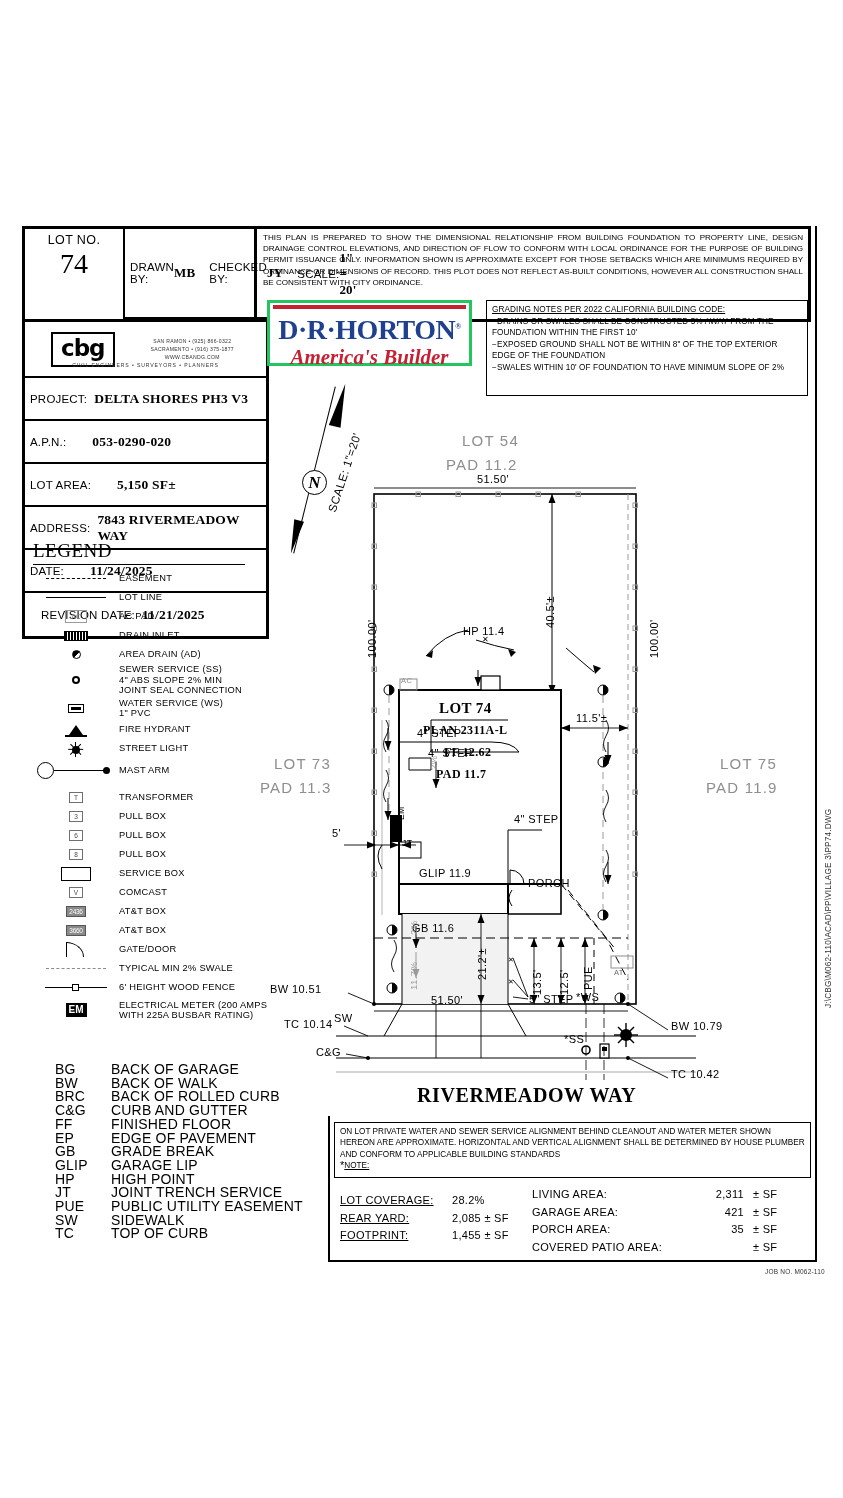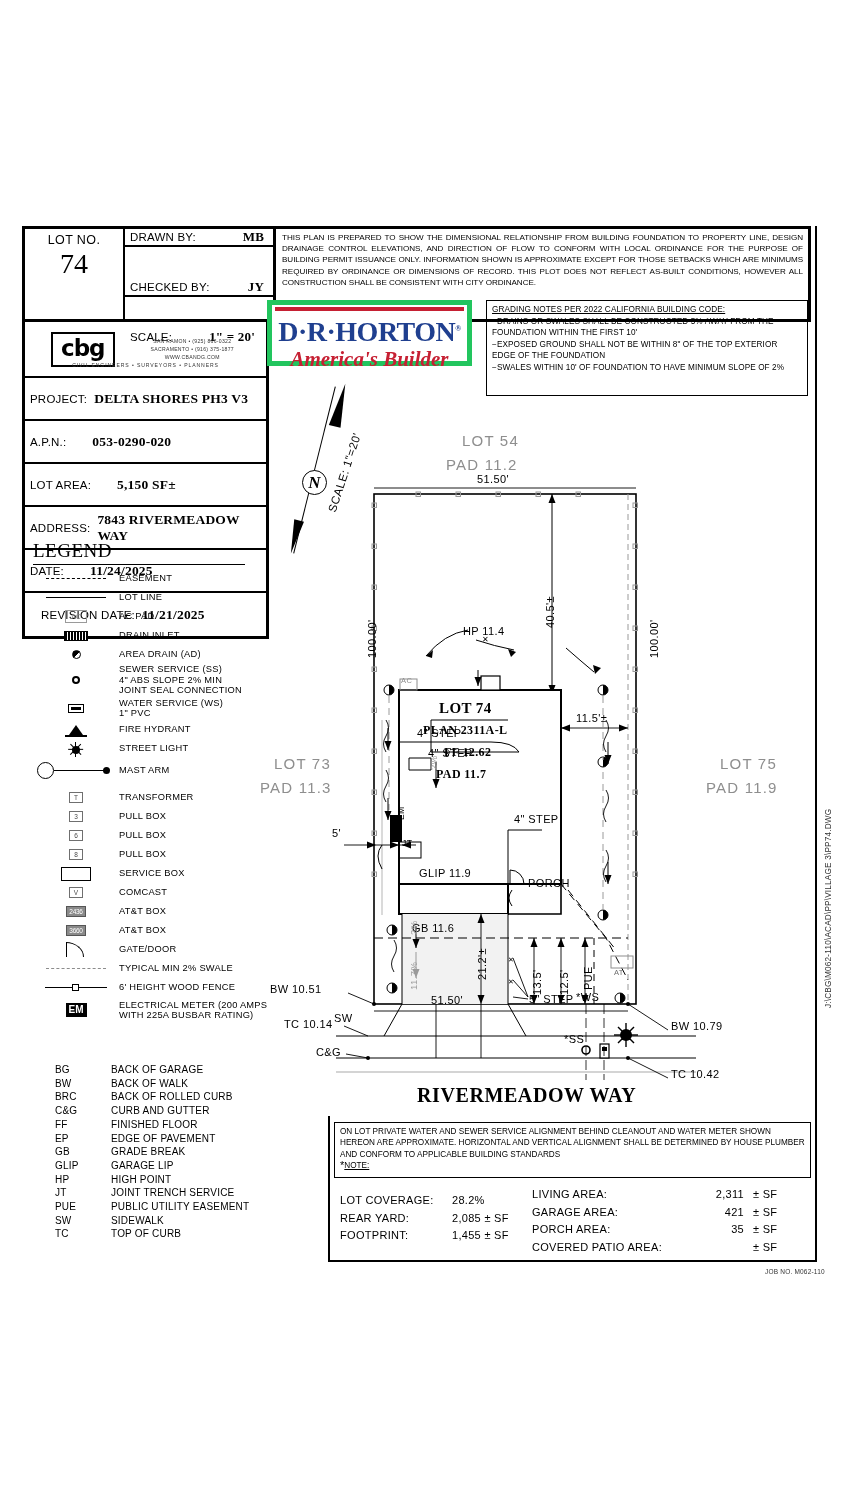--- a/index.html
+++ b/index.html
@@ -34,23 +34,23 @@
   }
   .tb-lotno-label {
     font-size: 12.5px; letter-spacing: .4px; color:#000;
   }
   .tb-lotno-val {
     font-family: "Liberation Serif", serif;
     font-size: 28px; font-weight: 400; line-height: 1.05;
     margin-top: 2px;
   }
   #tb-mid {
-    width: 151px;
+    width: 132px;
     border-right: 3px solid #000;
-    display: flex; flex-direction: column; gap: 32px;
+    display: flex; 
   }
   .tb-row {
     flex: 1;
     display: flex; align-items: center;
     padding-left: 5px;
     border-bottom: 2px solid #000;
     font-size: 11.5px; letter-spacing: .2px;
   }
   .tb-row:last-child { border-bottom: none; }
   .tb-row .k { flex: 1; }
@@ -119,21 +119,21 @@
     margin-left: 7px;
   }
   .info-row.ctr { justify-content: flex-start; }
   .info-row.ctr .v { margin-left: 26px; }
 
   
   #drh {
     position: absolute;
     left: 267px; top: 300px;
     width: 205px; height: 66px;
-    border: 5px solid #22c55e;
+    border: 3px solid #22c55e;
     background: #fff;
   }
   #drh .bar { height: 4px; background: #C62033; margin: 2px 3px 0 3px; }
   #drh .main {
     text-align: center;
     font-family: "Liberation Serif", serif;
     font-weight: bold;
     font-size: 28px;
     color: #1F3F8F;
     letter-spacing: -0.5px;
@@ -277,21 +277,21 @@
   .s-em {
     background:#000;color:#fff;font-weight:bold;
     font-size: 10px; padding: 0 3px; line-height: 13px; height:14px;
     font-family: "Liberation Sans", sans-serif;
   }
 
   
   #abbrev {
     position: absolute;
     left: 55px; top: 1063px;
-    font-size: 10px; line-height: 13.7px;
+    font-size: 14px; line-height: 13.7px;
     letter-spacing: .2px;
   }
   #abbrev .ab { display: flex; }
   #abbrev .ab .a { width: 56px; flex: 0 0 56px; }
 
   
   #drawing {
     position: absolute;
     left: 276px; top: 390px;
     width: 540px; height: 730px;
@@ -343,21 +343,21 @@
     left: 334px; top: 1184px;
     width: 477px; height: 72px;
     display: flex;
   }
   #areaLeft { width: 198px; padding-left: 6px; padding-top: 8px; }
   #areaRight { flex: 1; padding-top: 2px; }
   .arow {
     display: flex; font-size: 11px; line-height: 17.5px;
     letter-spacing: .3px;
   }
-  #areaLeft .arow .k { width: 112px; }
+  #areaLeft .arow .k { width: 112px; text-decoration: underline; }
   #areaRight .arow .k { width: 166px; }
   #areaRight .arow .n { width: 46px; text-align: right; }
   #areaRight .arow .u { padding-left: 9px; }
 
   
   #bottomframe {
     position: absolute;
     left: 328px; top: 1116px;
     width: 489px; height: 146px;
     border: 2px solid #000;

